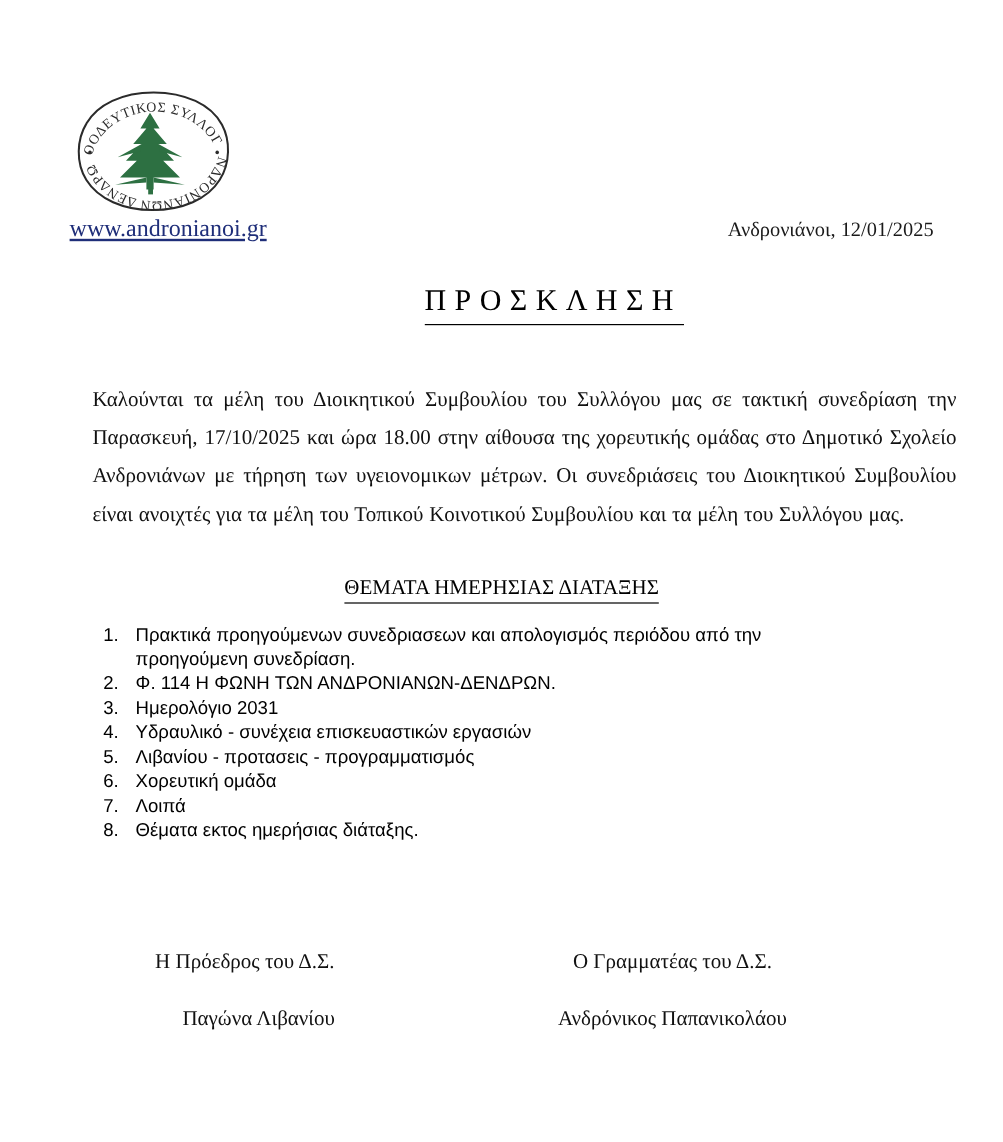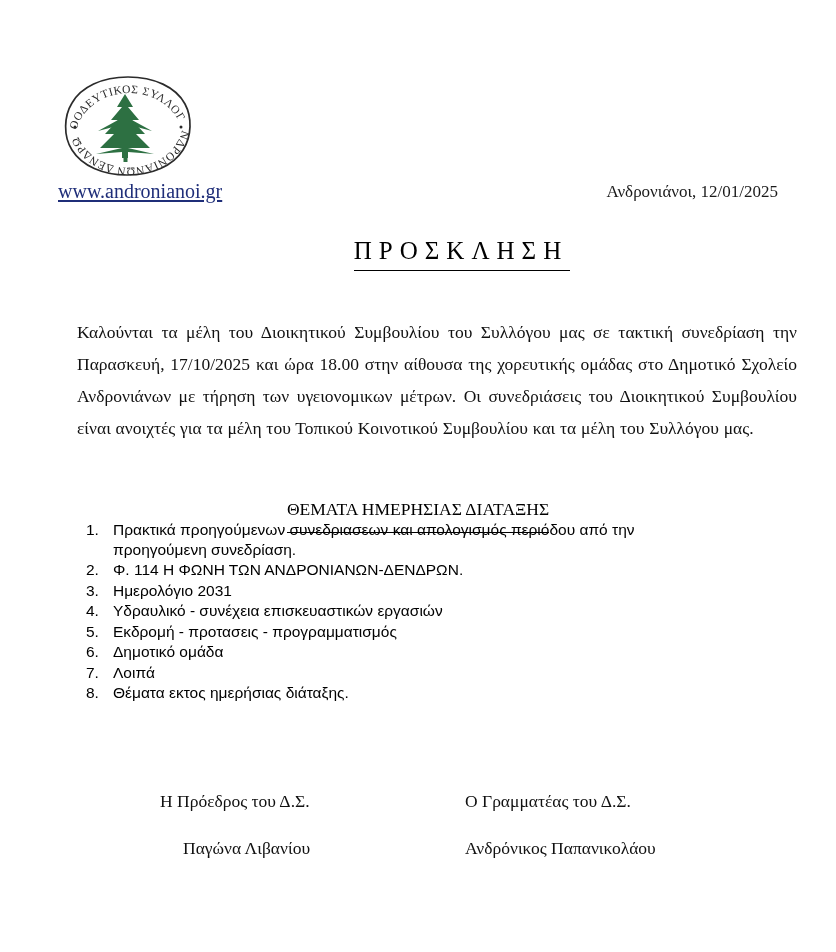--- a/index.html
+++ b/index.html
@@ -106,22 +106,21 @@
     top: 478px;
     width: 836px;
     text-align: center;
     font-size: 17.5px;
     line-height: 22px;
     color: #000;
   }
   .agenda-heading .u {
     display: inline-block;
     border-bottom: 1.3px solid #000;
-    padding-bottom: 12px;
-    margin-top: 20px;
+    padding-bottom: 2px;
   }
 
   
   .agenda-list {
     position: absolute;
     left: 86px;
     top: 520px;
     width: 640px;
     margin: 0;
     padding: 0;
@@ -154,22 +153,22 @@
     height: 110px;
   }
   .sig-col {
     position: absolute;
     top: 0;
     font-size: 17.5px;
     line-height: 22px;
     color: #111;
     white-space: nowrap;
   }
-  .sig-left  { left: 102px; }
-  .sig-right { left: 407px; }
+  .sig-left  { left: 71px; text-align: center; }
+  .sig-right { left: 407px; text-align: center; }
 
   .sig-role { display: block; }
   .sig-name {
     display: block;
     margin-top: 25px;
   }
   .sig-left .sig-name  { margin-left: 23px; }
   .sig-right .sig-name { }
 </style>
 </head>
@@ -245,25 +244,25 @@
     <li class="agenda-item">
       <span class="agenda-num">3.</span>
       <span class="agenda-text">Ημερολόγιο 2031</span>
     </li>
     <li class="agenda-item">
       <span class="agenda-num">4.</span>
       <span class="agenda-text">Υδραυλικό - συνέχεια επισκευαστικών εργασιών</span>
     </li>
     <li class="agenda-item">
       <span class="agenda-num">5.</span>
-      <span class="agenda-text">Εκδρομή - προτασεις - προγραμματισμός</span>
+      <span class="agenda-text">Λιβανίου - προτασεις - προγραμματισμός</span>
     </li>
     <li class="agenda-item">
       <span class="agenda-num">6.</span>
-      <span class="agenda-text">Δημοτικό ομάδα</span>
+      <span class="agenda-text">Χορευτική ομάδα</span>
     </li>
     <li class="agenda-item">
       <span class="agenda-num">7.</span>
       <span class="agenda-text">Λοιπά</span>
     </li>
     <li class="agenda-item">
       <span class="agenda-num">8.</span>
       <span class="agenda-text">Θέματα εκτος ημερήσιας διάταξης.</span>
     </li>
   </ol>

